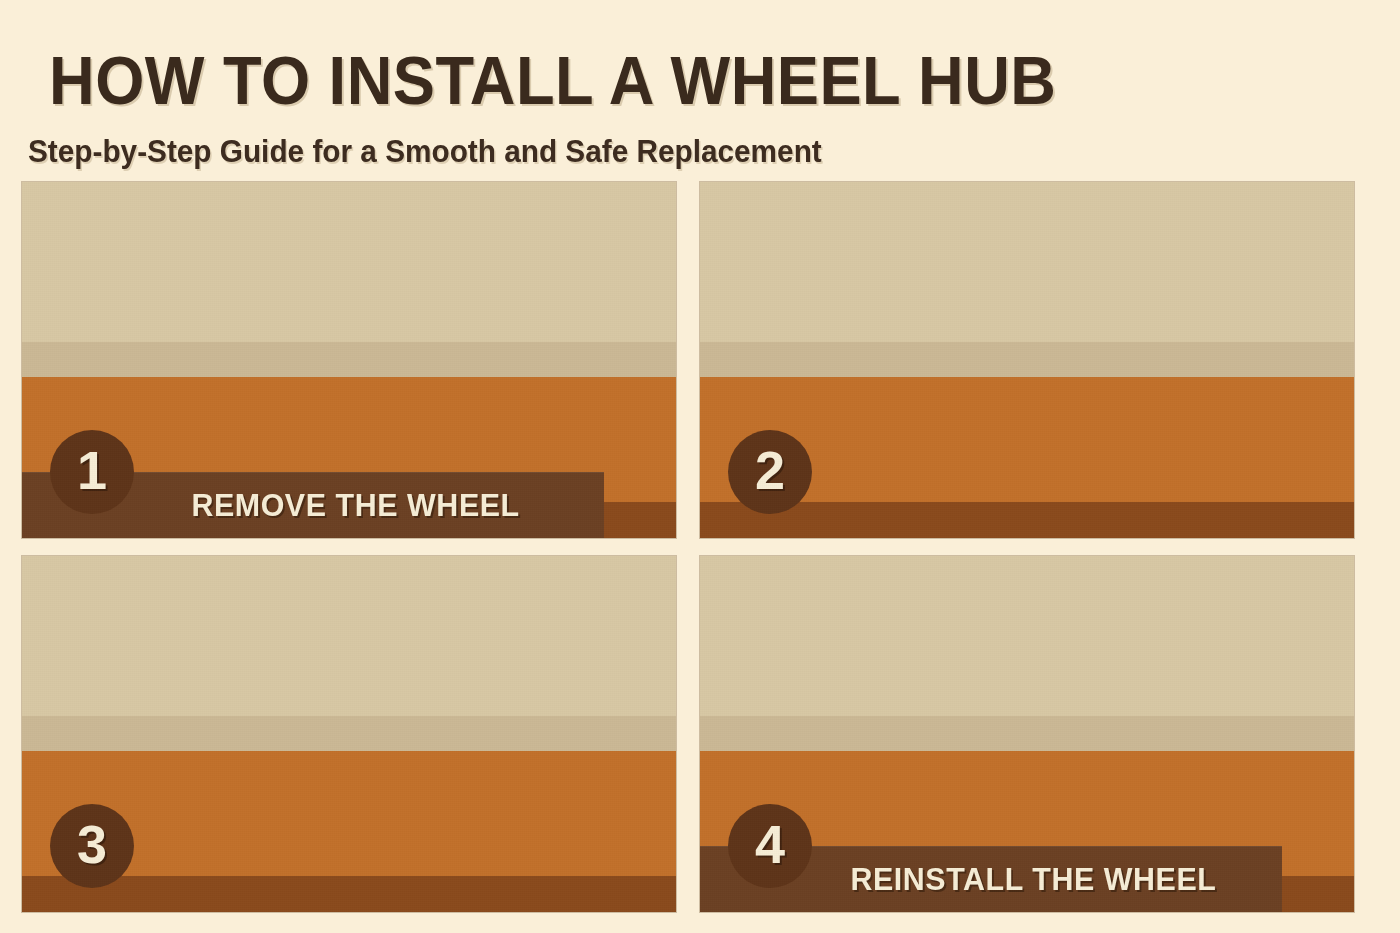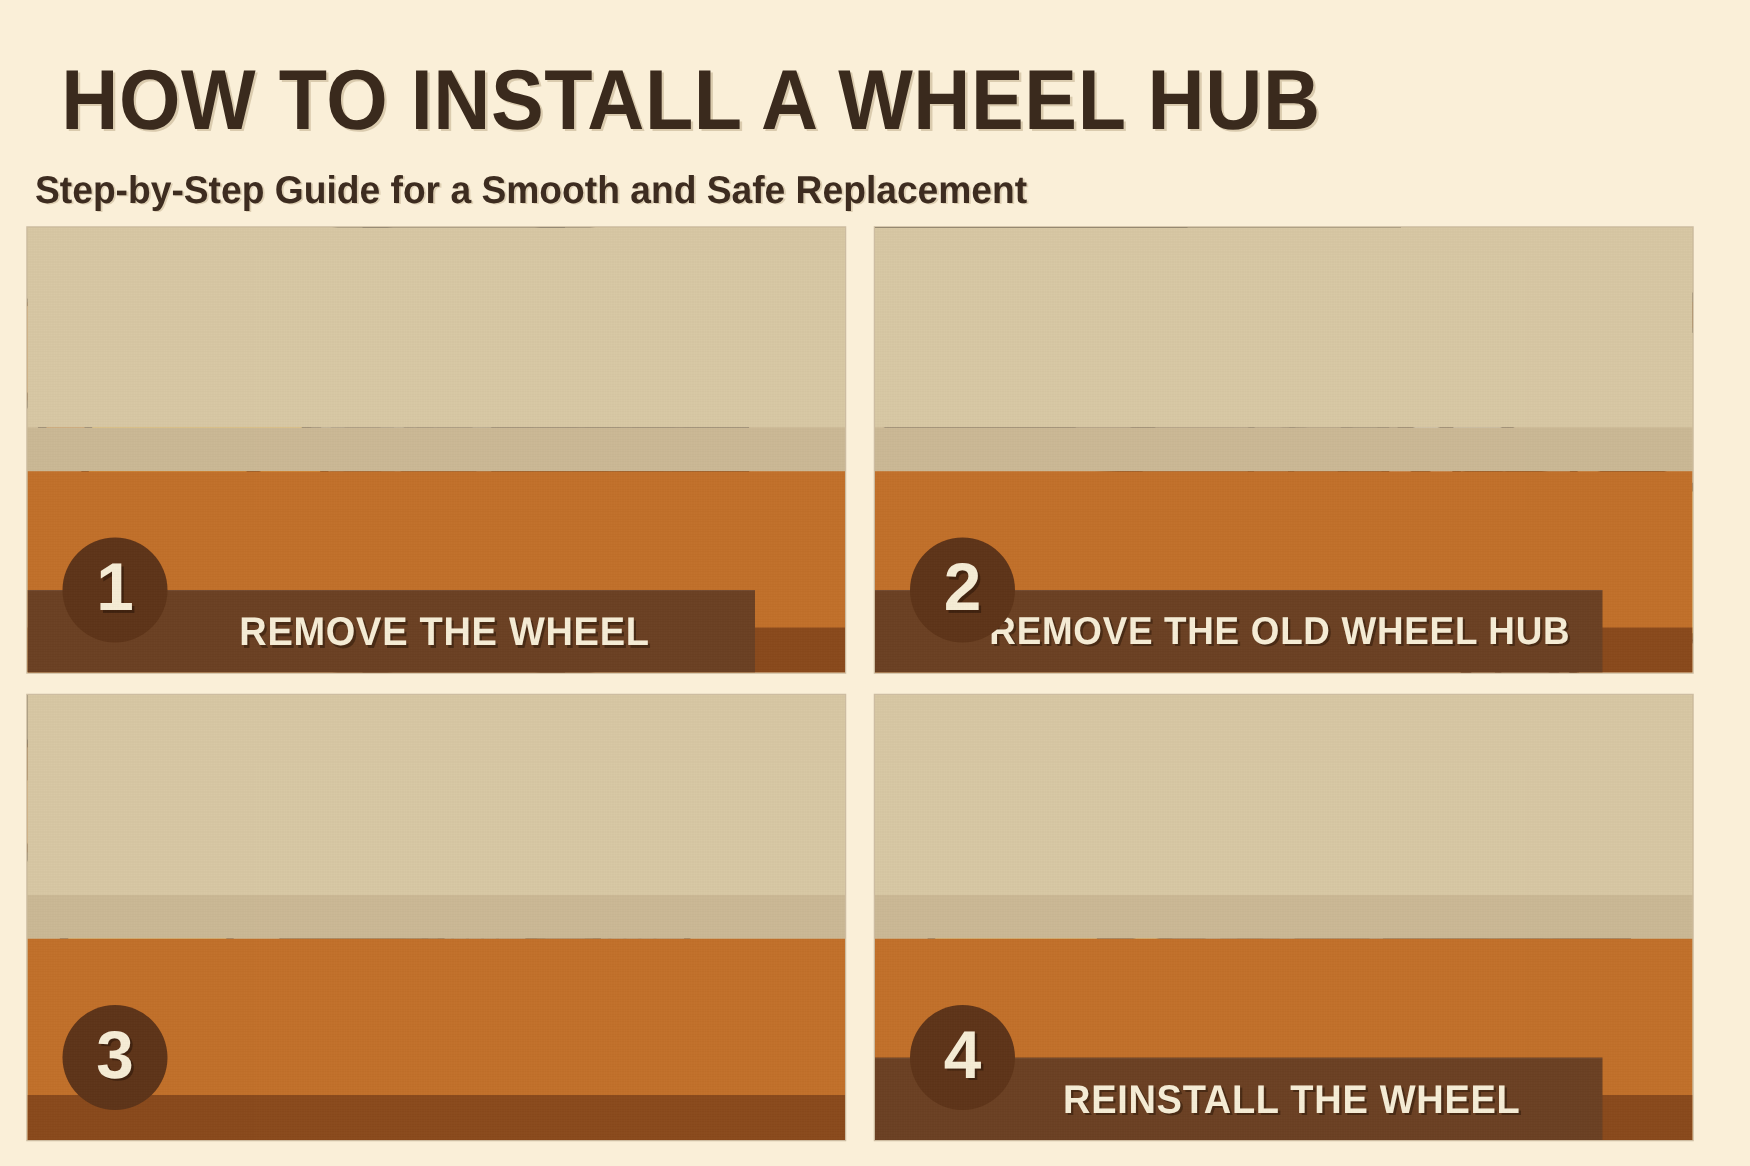--- a/index.html
+++ b/index.html
@@ -263,23 +263,20 @@
             <path d="M596 244 q-26 10 -28 36 q-2 24 22 38" stroke="#1d1713" stroke-width="5" fill="none"></path>
             <path d="M654 330 q-26 10 -58 4" stroke="#1d1713" stroke-width="5" fill="none"></path>
           </g>
         </svg>
 
         <div class="grain"></div>
       </div>
 
       <div class="badge">
         <span class="badge-num">2</span>
-      </div>
-      <div class="caption cap-wide">
-        <span class="caption-text">REMOVE THE OLD WHEEL HUB</span>
       </div>
     </div>
 
     <div class="panel p3">
       <div class="scene">
         <div class="band-sky"></div>
         <div class="band-sky2"></div>
         <div class="band-ground"></div>
         <div class="band-ground-dark"></div>
 

